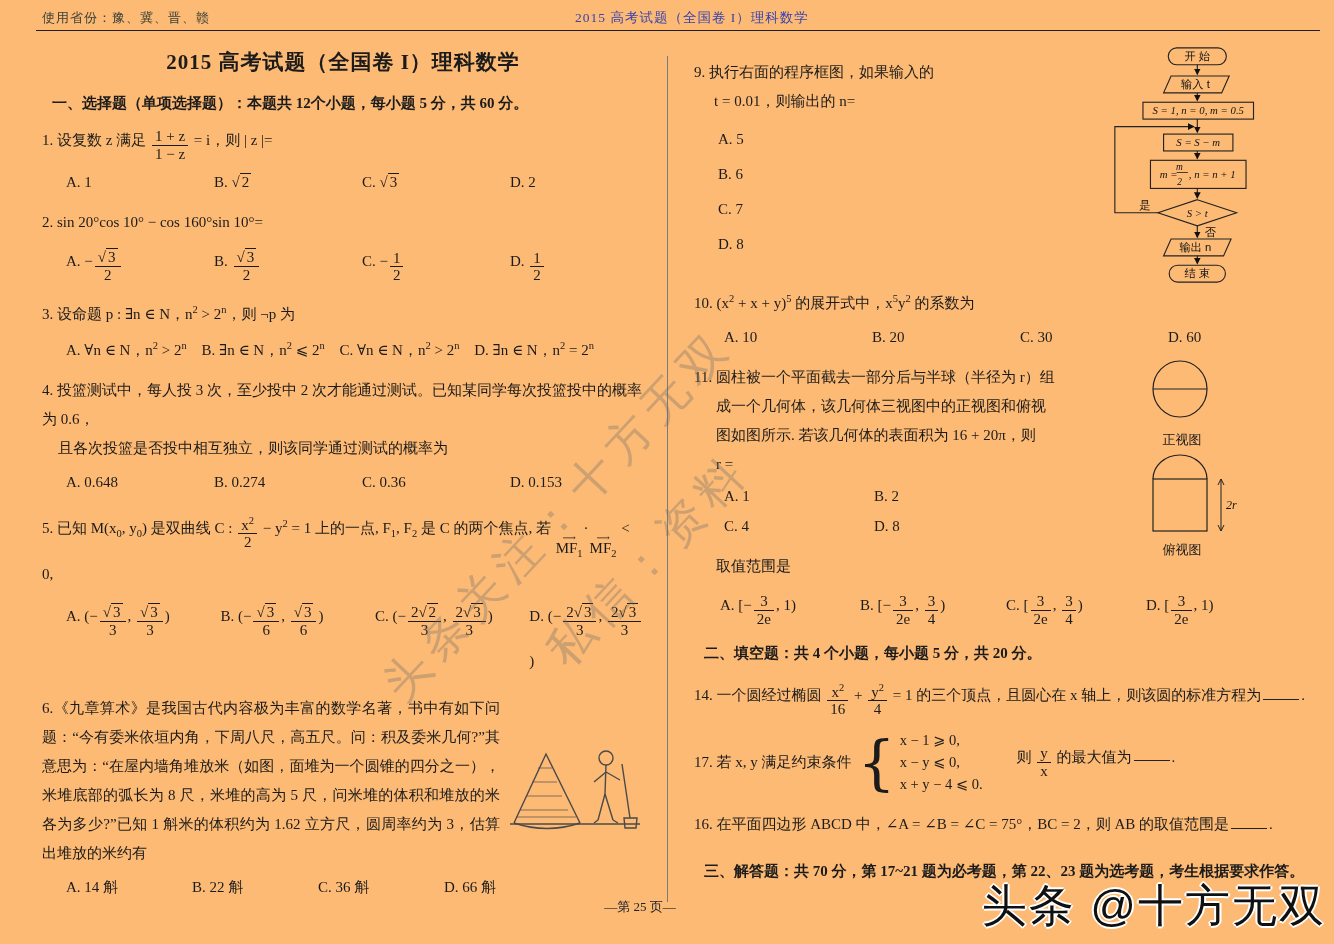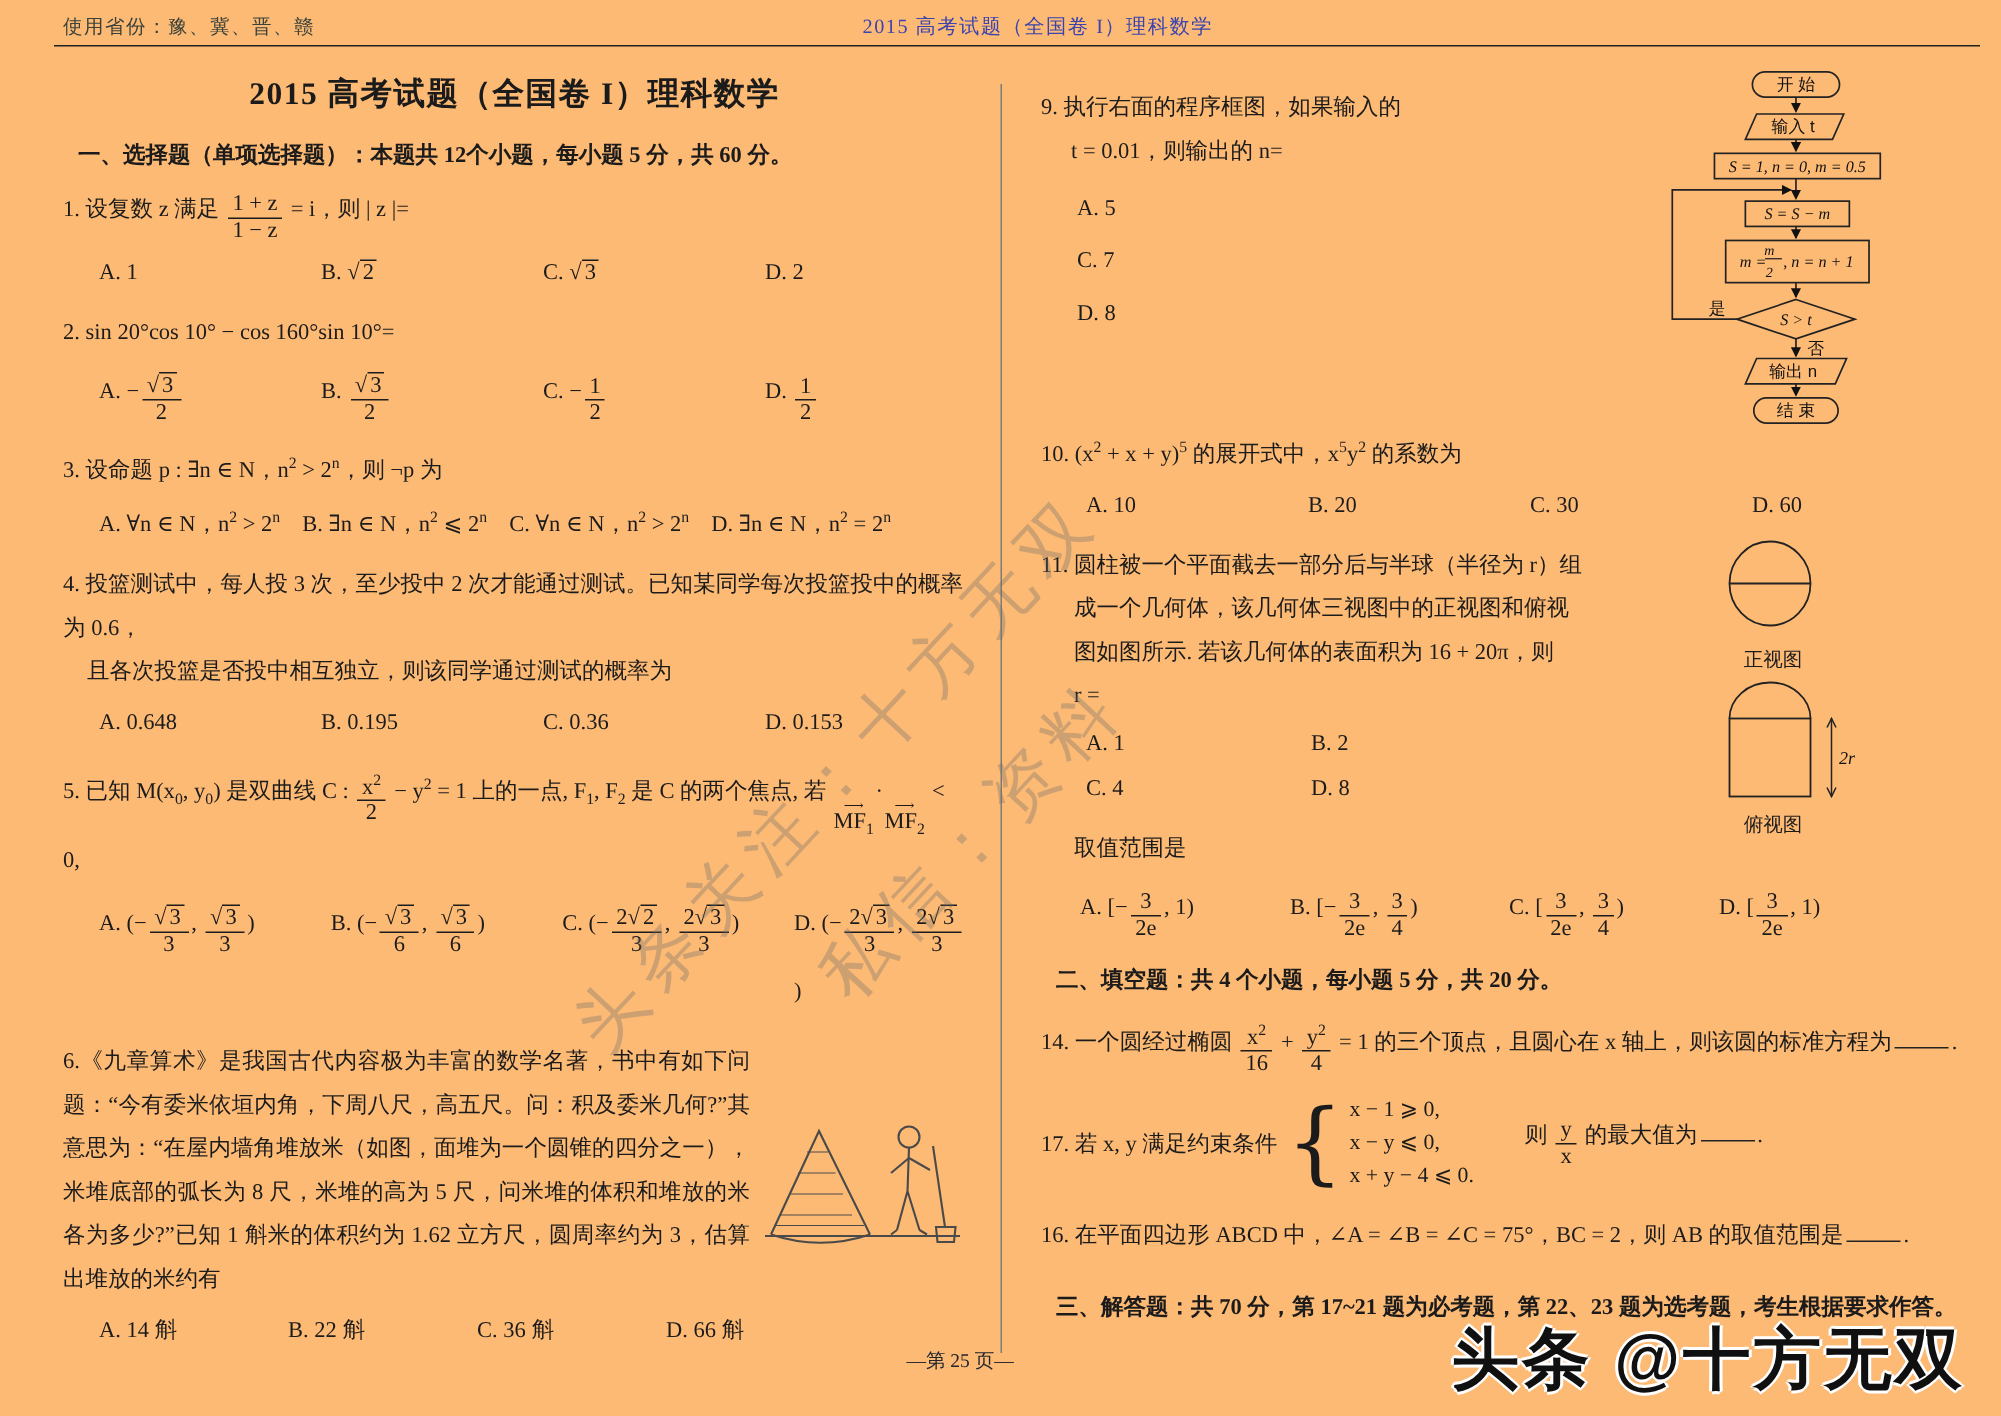--- a/index.html
+++ b/index.html
@@ -50,22 +50,22 @@
   .brace{font-size:60px;font-weight:400;line-height:.9;margin:0 4px 0 6px;font-family:"DejaVu Serif",serif;}
   .q15lines div{line-height:22px;font-size:14.5px;}
   .q15tail{margin-left:34px;}
   
   .footer{position:absolute;left:560px;top:898px;width:160px;text-align:center;font-size:13px;color:#20242e;}
   .wm-diag{position:absolute;font-family:"Liberation Sans","DejaVu Sans",sans-serif;
            font-size:46px;letter-spacing:8px;color:rgba(110,110,110,0.33);white-space:nowrap;
            transform:rotate(-47deg);transform-origin:left center;pointer-events:none;}
   .wm1{left:392px;top:662px;}
   .wm2{left:556px;top:628px;}
-  .wm-bottom{position:absolute;right:24px;top:876px;font-family:"Liberation Sans","DejaVu Sans",sans-serif;
-             font-size:45px;font-weight:700;color:#101010;letter-spacing:2px;
+  .wm-bottom{position:absolute;right:8px;top:876px;font-family:"Liberation Sans","DejaVu Sans",sans-serif;
+             font-size:45px;font-weight:400;color:#101010;letter-spacing:2px;
              text-shadow:-2px 0 #fff,2px 0 #fff,0 -2px #fff,0 2px #fff,-1px -1px #fff,1px 1px #fff;}
   svg text{fill:#111;}
   .svg-cjk{font-family:"Liberation Sans","DejaVu Sans",sans-serif;}
   .svg-math{font-family:"Liberation Serif","DejaVu Serif",serif;font-style:italic;}
 </style>
 </head>
 <body>
 
 <div class="page">
 
@@ -106,21 +106,21 @@
         <span>C. ∀n ∈ N，n<sup>2</sup> &gt; 2<sup>n</sup></span>
         <span>D. ∃n ∈ N，n<sup>2</sup> = 2<sup>n</sup></span>
       </div>
     </div>
 
     <div class="q">
       <div class="lineT">4. 投篮测试中，每人投 3 次，至少投中 2 次才能通过测试。已知某同学每次投篮投中的概率为 0.6，</div>
       <div class="lineT" style="margin-left:16px;">且各次投篮是否投中相互独立，则该同学通过测试的概率为</div>
       <div class="opts">
         <span class="opt">A. 0.648</span>
-        <span class="opt">B. 0.195</span>
+        <span class="opt">B. 0.274</span>
         <span class="opt">C. 0.36</span>
         <span class="opt">D. 0.153</span>
       </div>
     </div>
 
     <div class="q">
       <div class="line">5. 已知 M(x<sub>0</sub>, y<sub>0</sub>) 是双曲线 C : <span class="mfrac"><span class="mnum">x<sup>2</sup></span><span class="mden">2</span></span> − y<sup>2</sup> = 1 上的一点, F<sub>1</sub>, F<sub>2</sub> 是 C 的两个焦点, 若 <span class="mvec">
             <span class="mvec-a">⟶</span>
             <span class="mvec-t">MF<sub>1</sub></span>
           </span>·<span class="mvec">
@@ -163,20 +163,21 @@
 
   </div>
 
   <div class="col-right">
 
     <div class="q q9wrap">
       <div class="lineT">9. 执行右面的程序框图，如果输入的</div>
       <div class="lineT" style="margin-left:20px;">t = 0.01，则输出的 n=</div>
       <div class="opts-stack">
         <div class="opt">A. 5</div>
+        <div class="opt">B. 6</div>
         <div class="opt">C. 7</div>
         <div class="opt">D. 8</div>
       </div>
 
       <svg class="flowchart" width="178" height="242" viewBox="0 0 190 258">
         <defs>
           <marker id="fa" markerWidth="8" markerHeight="8" refX="5" refY="3" orient="auto">
             <path d="M0,0 L6,3 L0,6 Z" fill="#111"></path>
           </marker>
         </defs>

